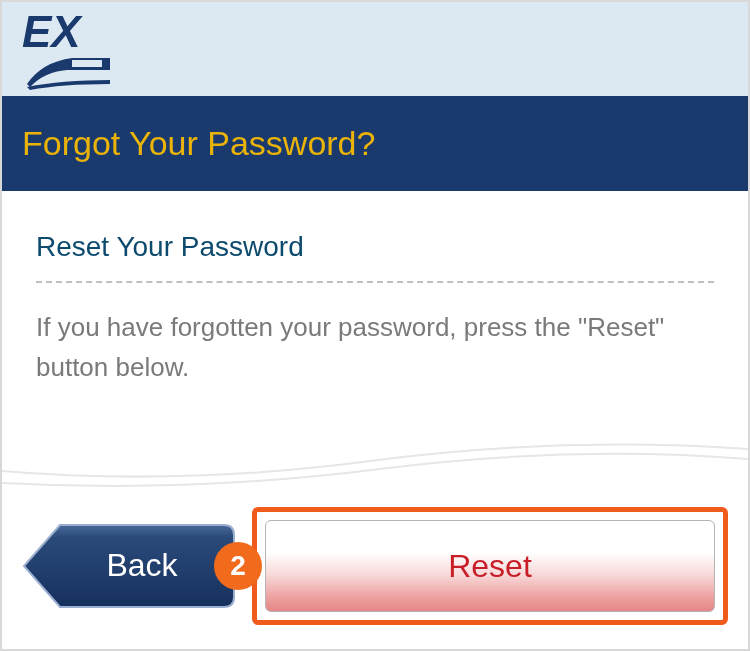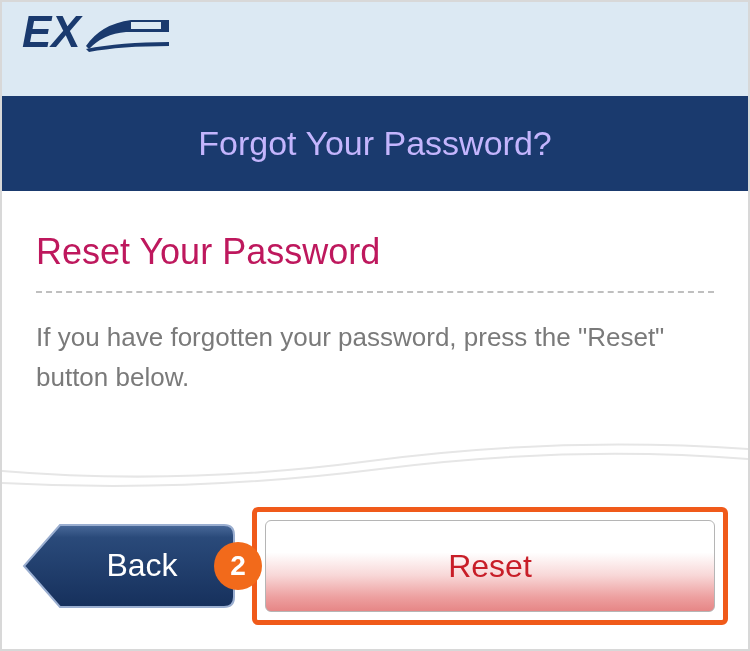--- a/index.html
+++ b/index.html
@@ -24,51 +24,50 @@
     }
     .logo-bar {
       background: #dce9f3;
       padding: 8px 20px 0 20px;
       height: 94px;
       display: flex;
       align-items: flex-start;
     }
     .logo {
       display: flex;
-      flex-direction: row;
-      align-items: flex-end;
+      flex-direction: column;
+      align-items: flex-start;
     }
     .logo-text {
       font-size: 44px;
       font-weight: 800;
       font-style: italic;
       color: #1a3a6e;
       letter-spacing: 0px;
       line-height: 1;
     }
     .logo-train {
       margin-top: -2px;
     }
     .title-bar {
       background: #1a3a6e;
-      color: #c4b5fd;
+      color: #eab308;
       padding: 28px 20px;
-      text-align: center;
       font-size: 34px;
       font-weight: 400;
     }
     .content {
       padding: 40px 34px 10px 34px;
       flex: 1;
       display: flex;
       flex-direction: column;
     }
     .subtitle {
-      color: #be185d;
-      font-size: 36px;
+      color: #0c4a6e;
+      font-size: 28px;
       font-weight: 400;
       margin-bottom: 18px;
     }
     .divider {
       border: none;
       border-top: 2px dashed #bfbfbf;
       margin-bottom: 24px;
     }
     .description {
       color: #7a7a7a;

